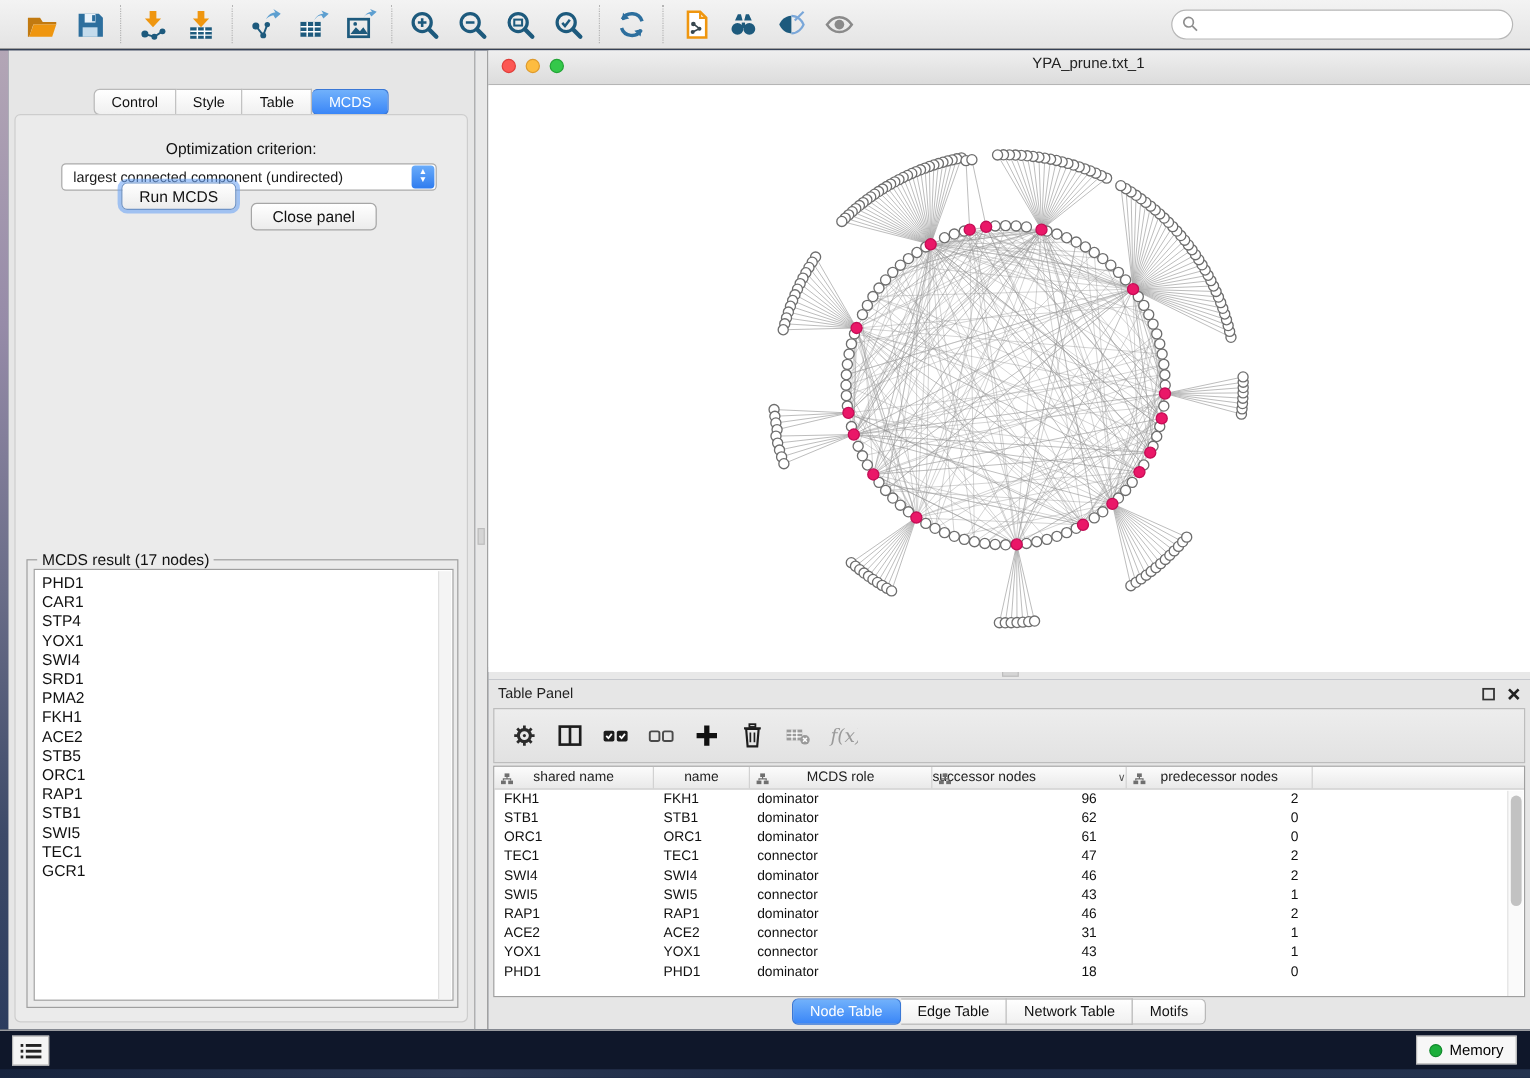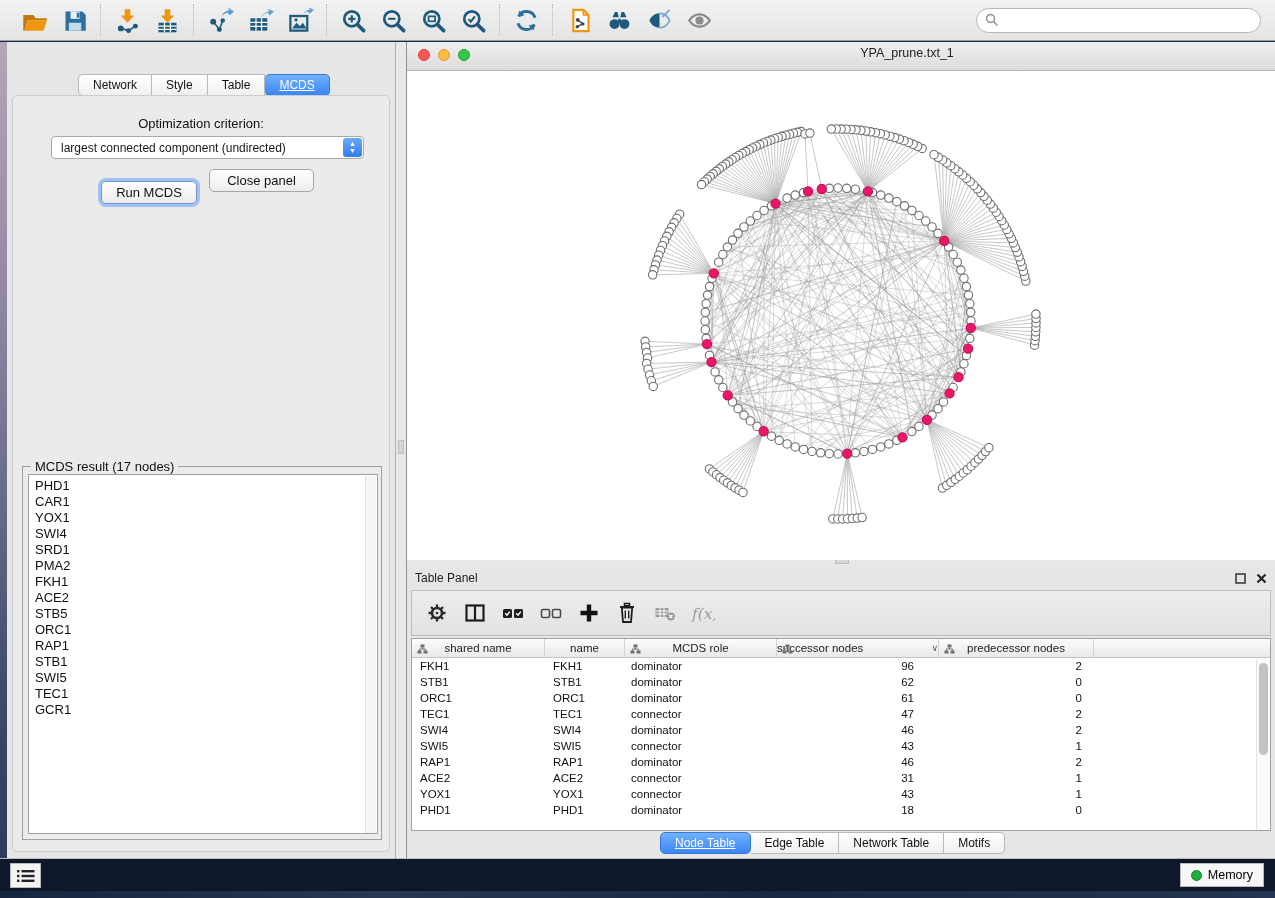--- a/index.html
+++ b/index.html
@@ -36,37 +36,37 @@
   .panel-title { font-size:12px; color:#222; }
   .panel-ctrl { margin-left:auto; display:flex; gap:10px; align-items:center; }
   .panel-ctrl svg { display:block; }
   #cp-tabs { position:absolute; left:71px; top:32px; display:flex; }
   .seg-tab { height:22px; padding:0 14px; background:linear-gradient(#ffffff,#f0f0f0);
     border:1px solid #b9b9b9; border-left:none; font-size:12px; display:flex; align-items:center;
     cursor:pointer; color:#111; }
   .seg-tab:first-child { border-left:1px solid #b9b9b9; border-radius:5px 0 0 5px; }
   .seg-tab:last-child { border-radius:0 5px 5px 0; }
   .seg-tab.active { background:linear-gradient(#71b1fb,#3a86f7); color:#fff;
-    border-color:#3a78d6; border-radius:5px;text-decoration:underline; }
+    border-color:#3a78d6; border-radius:5px; }
   #cp-card { position:absolute; left:5px; top:53px; width:378px; height:757px;
     background:#ebebeb; border:1px solid #cdcdcd; border-radius:5px; }
   #opt-label { position:absolute; left:0; top:20px; width:100%; text-align:center;
     font-size:13px; color:#111; }
   #criterion-select { position:absolute; left:38px; top:40px; width:313px; height:23px;
     background:#fff; border:1px solid #a9a9a9; border-radius:4px; display:flex;
     align-items:center; padding-left:9px; font-size:12px; cursor:pointer; }
   #criterion-stepper { position:absolute; right:1px; top:1px; width:19px; height:19px;
     background:linear-gradient(#6aacfa,#2f7cef); border-radius:3px; display:flex;
     flex-direction:column; align-items:center; justify-content:center; gap:1px; }
   #criterion-stepper span { color:#fff; font-size:7px; line-height:6px; }
   .mac-btn { position:absolute; height:23px; background:linear-gradient(#ffffff,#ececec);
     border:1px solid #a6a6a6; border-radius:5px; font-size:13px; color:#111;
     display:flex; align-items:center; justify-content:center; cursor:pointer;
     font-family:"Liberation Sans",sans-serif; }
-  #run-btn { left:88px; top:85px; width:96px; box-shadow:0 0 0 3px rgba(110,165,245,.6);
+  #run-btn { left:88px; top:56px; width:96px; box-shadow:0 0 0 3px rgba(110,165,245,.6);
     border-color:#6f94c8; }
   #close-btn { left:196px; top:73px; width:105px; }
   #mcds-fieldset { position:absolute; left:9px; top:370px; width:360px; height:374px;
     border:1px solid #9f9f9f; background:#ebebeb; }
   #mcds-legend { position:absolute; left:8px; top:-8px; background:#ebebeb; padding:0 4px;
     font-size:13px; color:#111; }
   #mcds-list { position:absolute; left:5px; top:7px; width:350px; height:360px; background:#fff;
     border:1px solid #9f9f9f; overflow:hidden; padding:3px 0 0 6px; }
   .mcds-item { font-size:13px; line-height:16px; color:#111; }
   #mcds-scroll { position:absolute; right:1px; top:1px; width:11px; height:358px;
@@ -286,41 +286,42 @@
     </svg>
     <input id="search-input" placeholder="" style="">
   </div>
 </div>
 
 <div id="desktop-left" class="abs"></div>
 <div id="desktop-bottom" class="abs"></div>
 
 <div id="control-panel" class="abs">
   <div id="cp-tabs">
-      <div class="seg-tab">Network</div>
+      <div class="seg-tab">Control</div>
       <div class="seg-tab">Style</div>
       <div class="seg-tab">Table</div>
       <div class="seg-tab active">MCDS</div>
     </div>
   <div id="cp-card">
     <div id="opt-label">Optimization criterion:</div>
     <div id="criterion-select">
       <span>largest connected component (undirected)</span>
       <span id="criterion-stepper">
           <span>▲</span>
           <span>▼</span>
         </span>
     </div>
     <button id="run-btn" class="mac-btn">Run MCDS</button>
     <button id="close-btn" class="mac-btn">Close panel</button>
     <div id="mcds-fieldset">
       <span id="mcds-legend">MCDS result (17 nodes)</span>
       <div id="mcds-list">
         <div class="mcds-item">PHD1</div>
           <div class="mcds-item">CAR1</div>
+          <div class="mcds-item">STP4</div>
           <div class="mcds-item">YOX1</div>
           <div class="mcds-item">SWI4</div>
           <div class="mcds-item">SRD1</div>
           <div class="mcds-item">PMA2</div>
           <div class="mcds-item">FKH1</div>
           <div class="mcds-item">ACE2</div>
           <div class="mcds-item">STB5</div>
           <div class="mcds-item">ORC1</div>
           <div class="mcds-item">RAP1</div>
           <div class="mcds-item">STB1</div>

